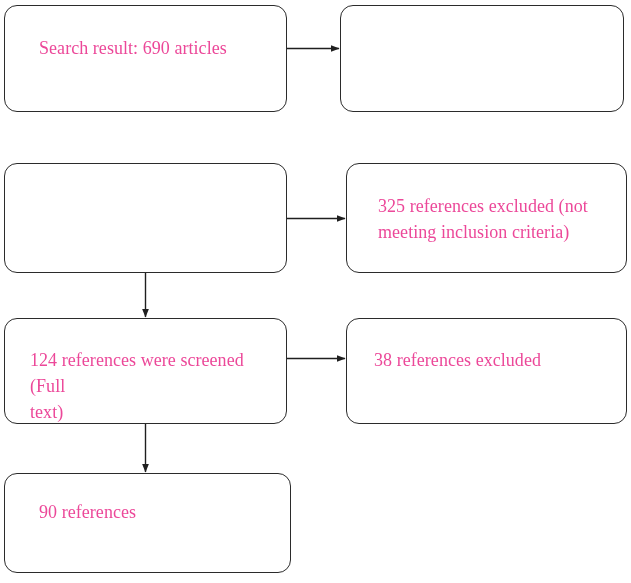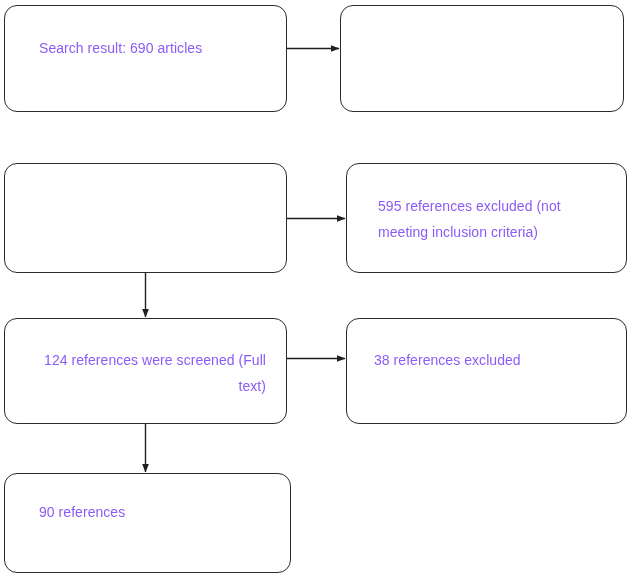--- a/index.html
+++ b/index.html
@@ -28,40 +28,40 @@
   }
   .flow-box {
     position: absolute;
     box-sizing: border-box;
     border: 1.2px solid #2b2b2b;
     border-radius: 13px;
     background: #ffffff;
   }
   .flow-box-label {
     position: absolute;
-    color: #8b5cf6;
-    font-size: 14px;
+    color: #ec4899;
+    font-size: 18px;
     line-height: 26px;
     letter-spacing: 0.05px;
     white-space: pre-line;
-    font-family: Liberation Sans, sans-serif;
+    font-family: Liberation Serif, serif;
   }
   .box-top-left    { left: 4px;   top: 5px;   width: 283px; height: 107px; }
   .box-top-right   { left: 340px; top: 5px;   width: 284px; height: 107px; }
   .box-screen-ta   { left: 4px;   top: 163px; width: 283px; height: 110px; }
   .box-excl-ta     { left: 346px; top: 163px; width: 281px; height: 110px; }
   .box-screen-full { left: 4px;   top: 318px; width: 283px; height: 106px; }
   .box-excl-full   { left: 346px; top: 318px; width: 281px; height: 106px; }
   .box-included    { left: 4px;   top: 473px; width: 287px; height: 100px; }
 
   .lbl-top-left    { left: 39px;  top: 35px;  width: 236px; }
   .lbl-top-right   { left: 374px; top: 35px;  width: 240px; }
   .lbl-screen-ta   { left: 34px;  top: 193px; width: 248px; }
   .lbl-excl-ta     { left: 378px; top: 193px; width: 244px; }
-  .lbl-screen-full { left: 14px;  top: 347px; width: 252px; text-align: right; }
+  .lbl-screen-full { left: 30px;  top: 347px; width: 252px; }
   .lbl-excl-full   { left: 374px; top: 347px; width: 248px; }
   .lbl-included    { left: 39px;  top: 499px; width: 240px; }
 </style>
 </head>
 <body>
 
 <div id="diagram-canvas">
 
   <svg id="flow-svg" viewBox="0 0 631 583" xmlns="http://www.w3.org/2000/svg" aria-hidden="true">
     <defs>
@@ -86,21 +86,21 @@
   <div class="flow-box box-screen-ta"></div>
   <div class="flow-box box-excl-ta"></div>
   <div class="flow-box box-screen-full"></div>
   <div class="flow-box box-excl-full"></div>
   <div class="flow-box box-included"></div>
 
   <div class="flow-box-label lbl-top-left">Search result: 690 articles</div>
 
 
 
-  <div class="flow-box-label lbl-excl-ta">595 references excluded (not
+  <div class="flow-box-label lbl-excl-ta">325 references excluded (not
 meeting inclusion criteria)</div>
 
   <div class="flow-box-label lbl-screen-full">124 references were screened (Full
 text)</div>
 
   <div class="flow-box-label lbl-excl-full">38 references excluded</div>
 
   <div class="flow-box-label lbl-included">90 references</div>
 
 </div>

